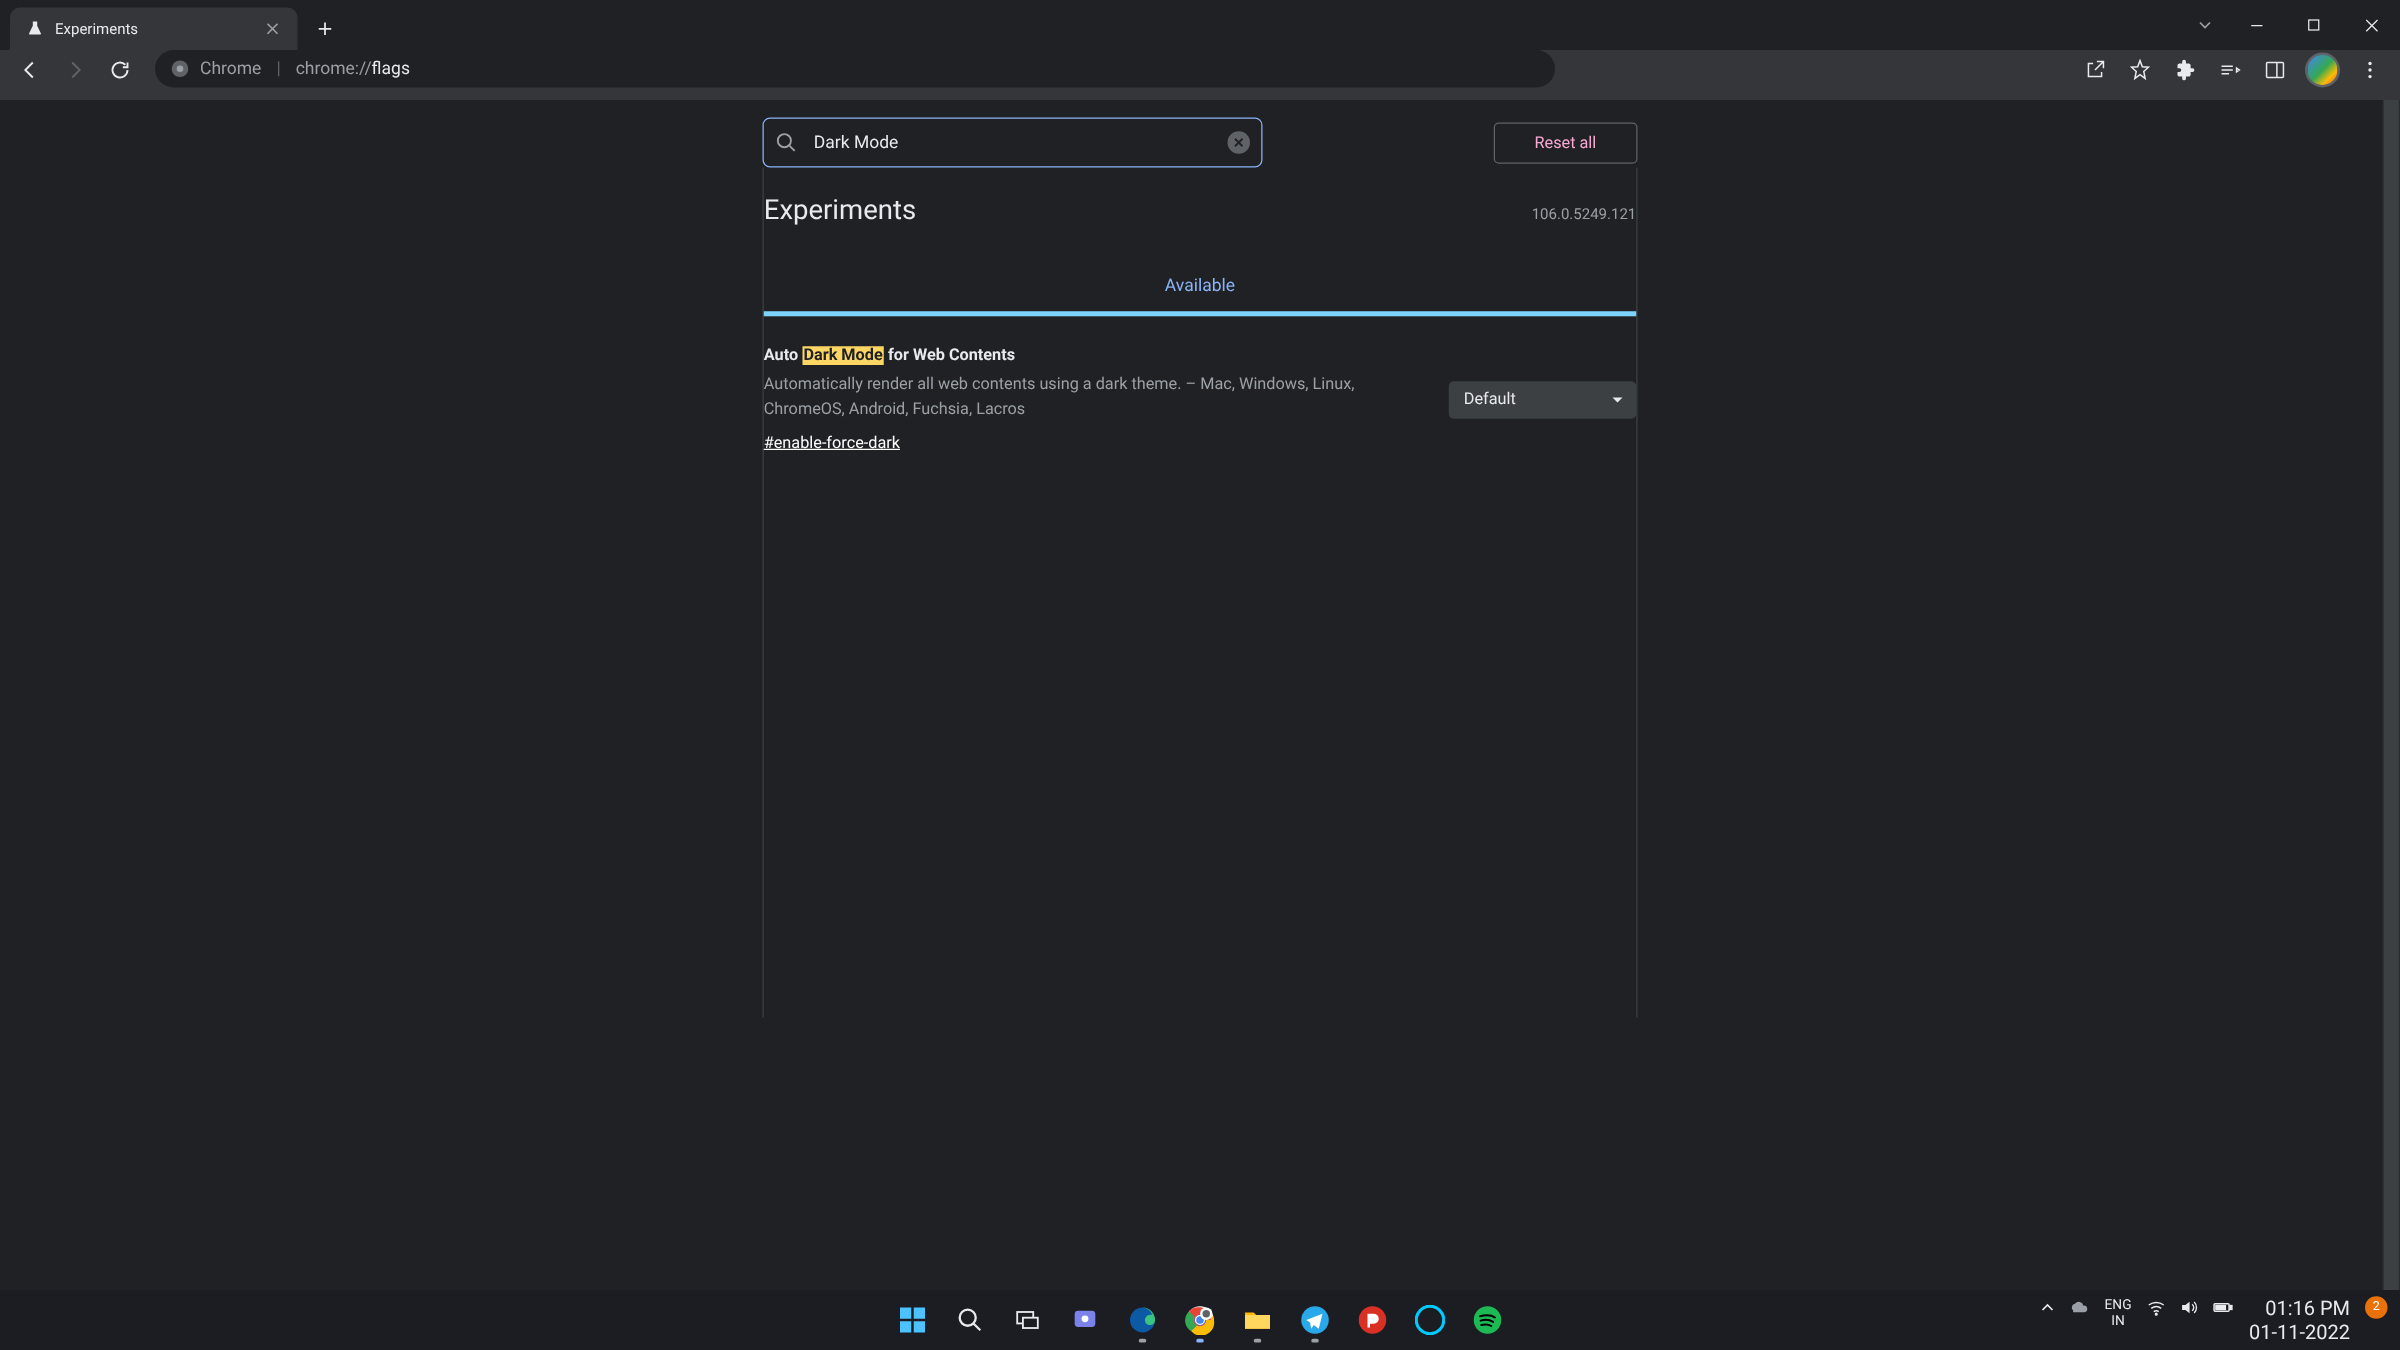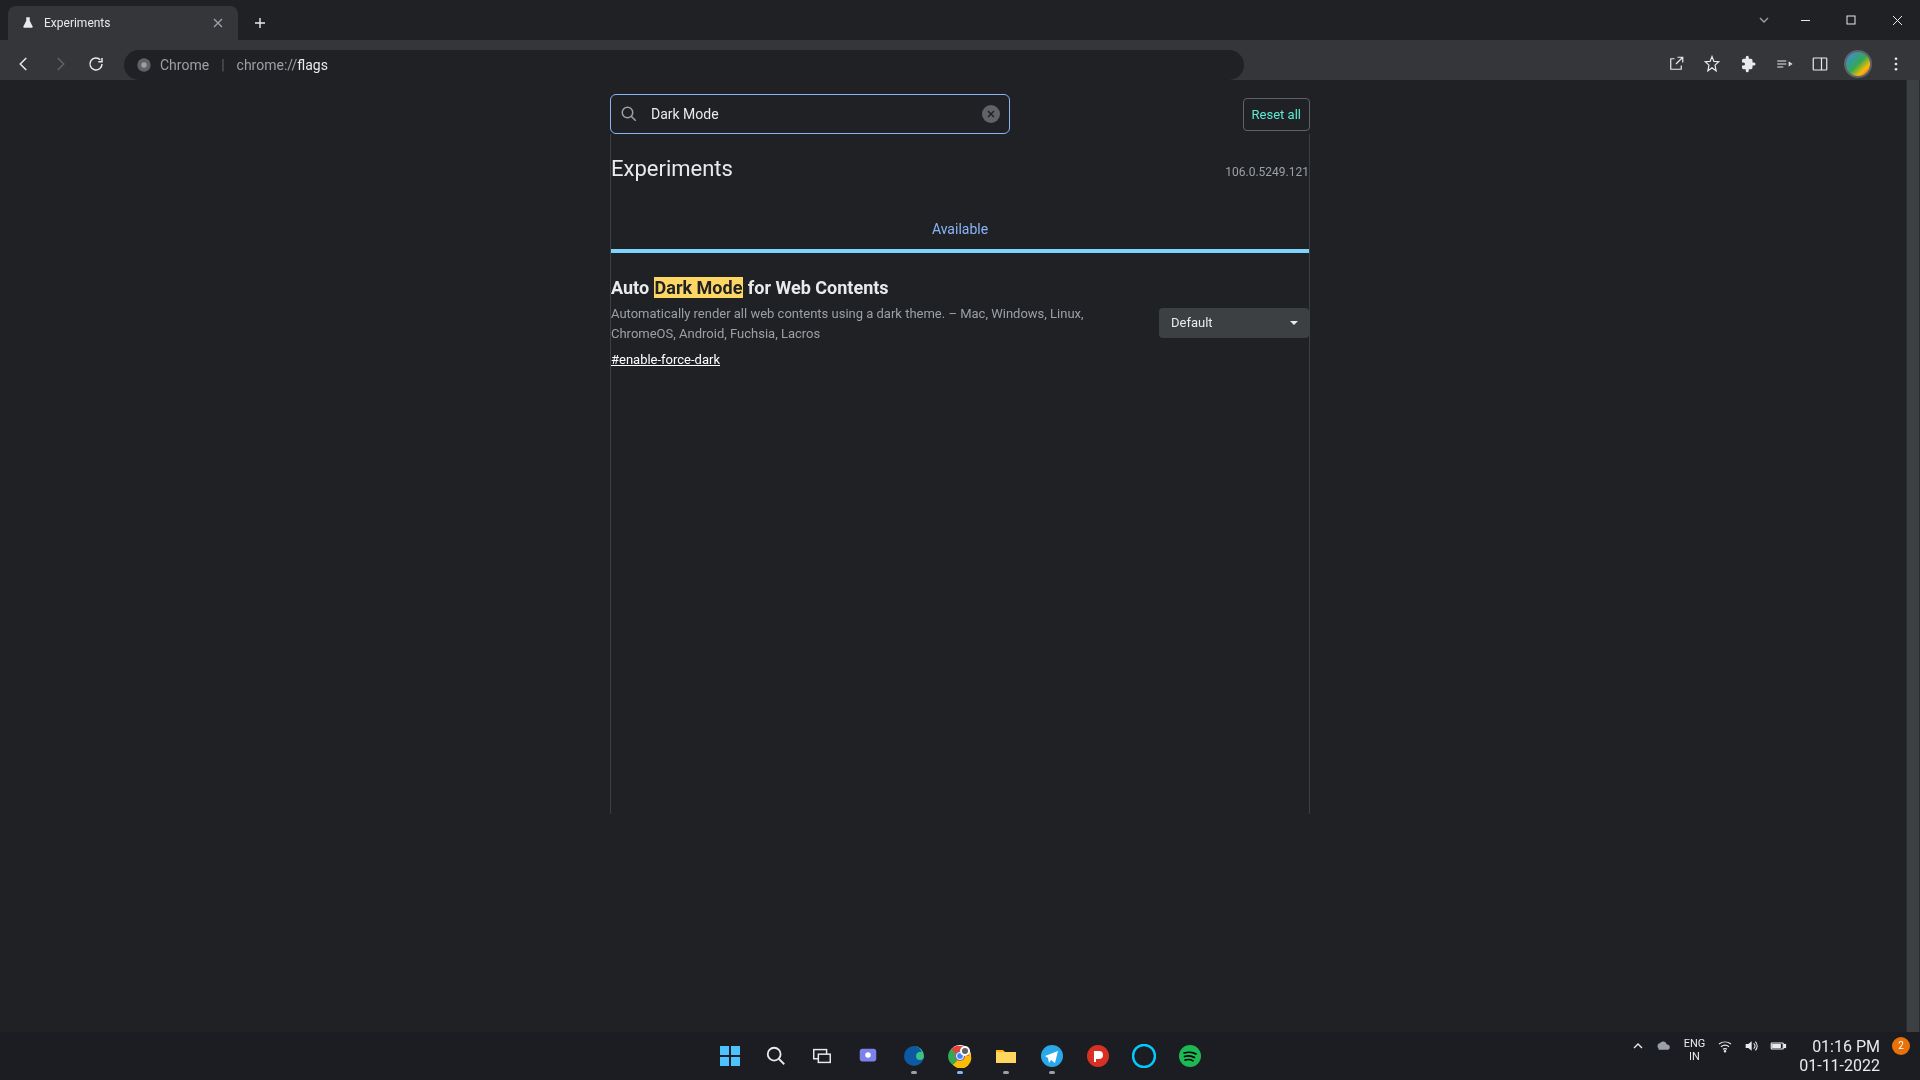--- a/index.html
+++ b/index.html
@@ -10,56 +10,56 @@
 .tab { display: flex; align-items: center; gap: 8px; height: 34px; background: #35363a; border-radius: 8px 8px 0 0; padding: 0 12px; margin-left: 8px; min-width: 230px; font-size: 12px; color: #e8eaed; }
 .tab-favicon { width: 16px; height: 16px; display: flex; align-items: center; justify-content: center; }
 .tab-title { flex: 1; }
 .tab-close { width: 16px; height: 16px; display: flex; align-items: center; justify-content: center; color: #9aa0a6; cursor: pointer; }
 .new-tab { width: 28px; height: 28px; display: flex; align-items: center; justify-content: center; margin-left: 8px; margin-bottom: 3px; color: #e8eaed; cursor: pointer; border-radius: 4px; }
 .win-controls { margin-left: auto; display: flex; height: 40px; }
 .win-btn { width: 46px; display: flex; align-items: center; justify-content: center; color: #e8eaed; cursor: pointer; }
 .tabs-dropdown { width: 36px; display: flex; align-items: center; justify-content: center; color: #9aa0a6; cursor: pointer; }
 
 
-.toolbar { height: 40px; background: #35363a; display: flex; align-items: flex-end; padding: 0 8px; gap: 4px; }
+.toolbar { height: 40px; background: #35363a; display: flex; align-items: flex-start; padding: 0 8px; gap: 4px; }
 .nav-btn { width: 32px; height: 32px; display: flex; align-items: center; justify-content: center; color: #9aa0a6; border-radius: 50%; cursor: pointer; }
 .nav-btn.enabled { color: #e8eaed; }
 .omnibox { flex: 1; height: 30px; background: #202124; border-radius: 15px; display: flex; align-items: center; padding: 0 12px; margin: 0 8px; font-size: 14px; color: #9aa0a6; gap: 8px; max-width: 1120px; }
 .omnibox .url-prefix { color: #9aa0a6; }
 .omnibox .url-sep { color: #5f6368; margin: 0 4px; }
 .omnibox .url-main { color: #e8eaed; }
 .toolbar-right { margin-left: auto; display: flex; align-items: center; gap: 4px; }
 .tb-icon { width: 32px; height: 32px; display: flex; align-items: center; justify-content: center; color: #e8eaed; cursor: pointer; border-radius: 4px; }
 .avatar { width: 28px; height: 28px; border-radius: 50%; background: linear-gradient(135deg, #4285f4 0%, #34a853 50%, #fbbc05 75%, #ea4335 100%); margin: 0 4px; cursor: pointer; border: 2px solid #5f6368; }
 
 
 .page { position: relative; height: calc(100% - 80px - 48px); overflow-y: auto; }
 .scrollbar-track { position: absolute; right: 0; top: 0; width: 14px; height: 100%; background: #2b2c2f; }
 .scrollbar-thumb { position: absolute; right: 1px; top: 0; width: 12px; height: 100%; background: #3c4043; }
 
 .flags-header { width: 700px; margin: 0 auto; padding-top: 14px; display: flex; align-items: center; gap: 12px; position: relative; }
 .search-wrap { position: relative; width: 400px; margin-left: 0; }
 .search-box { width: 100%; height: 40px; background: #202124; border: 1px solid #8ab4f8; border-radius: 6px; padding: 0 40px 0 40px; color: #e8eaed; font-size: 14px; outline: none; }
 .search-icon-left { position: absolute; left: 10px; top: 50%; transform: translateY(-50%); color: #9aa0a6; }
 .clear-icon { position: absolute; right: 10px; top: 50%; transform: translateY(-50%); width: 18px; height: 18px; background: #5f6368; border-radius: 50%; display: flex; align-items: center; justify-content: center; cursor: pointer; color: #202124; font-size: 11px; }
-.reset-btn { margin-left: auto; padding: 8px 8px; border: 1px solid #5f6368; border-radius: 4px; background: transparent; color: #5eead4; font-size: 13px; cursor: pointer; }
+.reset-btn { margin-left: auto; padding: 8px 32px; border: 1px solid #5f6368; border-radius: 4px; background: transparent; color: #f9a8d4; font-size: 13px; cursor: pointer; }
 
 .content-area { width: 700px; margin: 0 auto; border-left: 1px solid #3c4043; border-right: 1px solid #3c4043; padding: 22px 0 0 0; min-height: 680px; }
 .content-inner { padding: 0 0px; }
 .heading-row { display: flex; align-items: baseline; justify-content: space-between; padding: 0 0px; }
 .page-title { font-size: 22px; font-weight: 400; color: #e8eaed; }
 .version { font-size: 12px; color: #9aa0a6; }
 
 .tabs-row { display: flex; margin-top: 28px; border-bottom: 1px solid #3c4043; }
 .flag-tab { flex: 1; text-align: center; padding: 12px 0; font-size: 14px; color: #9aa0a6; cursor: pointer; }
 .flag-tab.active { color: #8ab4f8; border-bottom: 4px solid #7dd3fc; margin-bottom: -1px; }
 
 .flag-item { display: flex; padding: 24px 0 0 0; gap: 20px; }
 .flag-text { flex: 1; }
-.flag-title { font-size: 18px; font-weight: 700; color: #e8eaed; margin-bottom: 6px; }
+.flag-title { font-size: 13px; font-weight: 700; color: #e8eaed; margin-bottom: 6px; }
 .flag-title .hl { background: #fdd663; color: #202124; padding: 0 1px; }
 .flag-desc { font-size: 13px; color: #9aa0a6; line-height: 1.5; margin-bottom: 6px; }
 .flag-anchor { font-size: 13px; color: #ffffff; text-decoration: underline; cursor: pointer; }
 .flag-select { align-self: center; }
 .select-box { width: 150px; height: 30px; background: #3c4043; border: none; border-radius: 4px; color: #e8eaed; padding: 0 28px 0 12px; font-size: 13px; cursor: pointer; position: relative; display: flex; align-items: center; }
 .select-caret { position: absolute; right: 10px; top: 50%; transform: translateY(-50%); color: #e8eaed; pointer-events: none; }
 
 
 .taskbar { position: absolute; bottom: 0; left: 0; right: 0; height: 48px; background: #1c1d22; display: flex; align-items: center; padding: 0 10px; }
 .taskbar-center { position: absolute; left: 50%; transform: translateX(-50%); display: flex; gap: 6px; align-items: center; }

